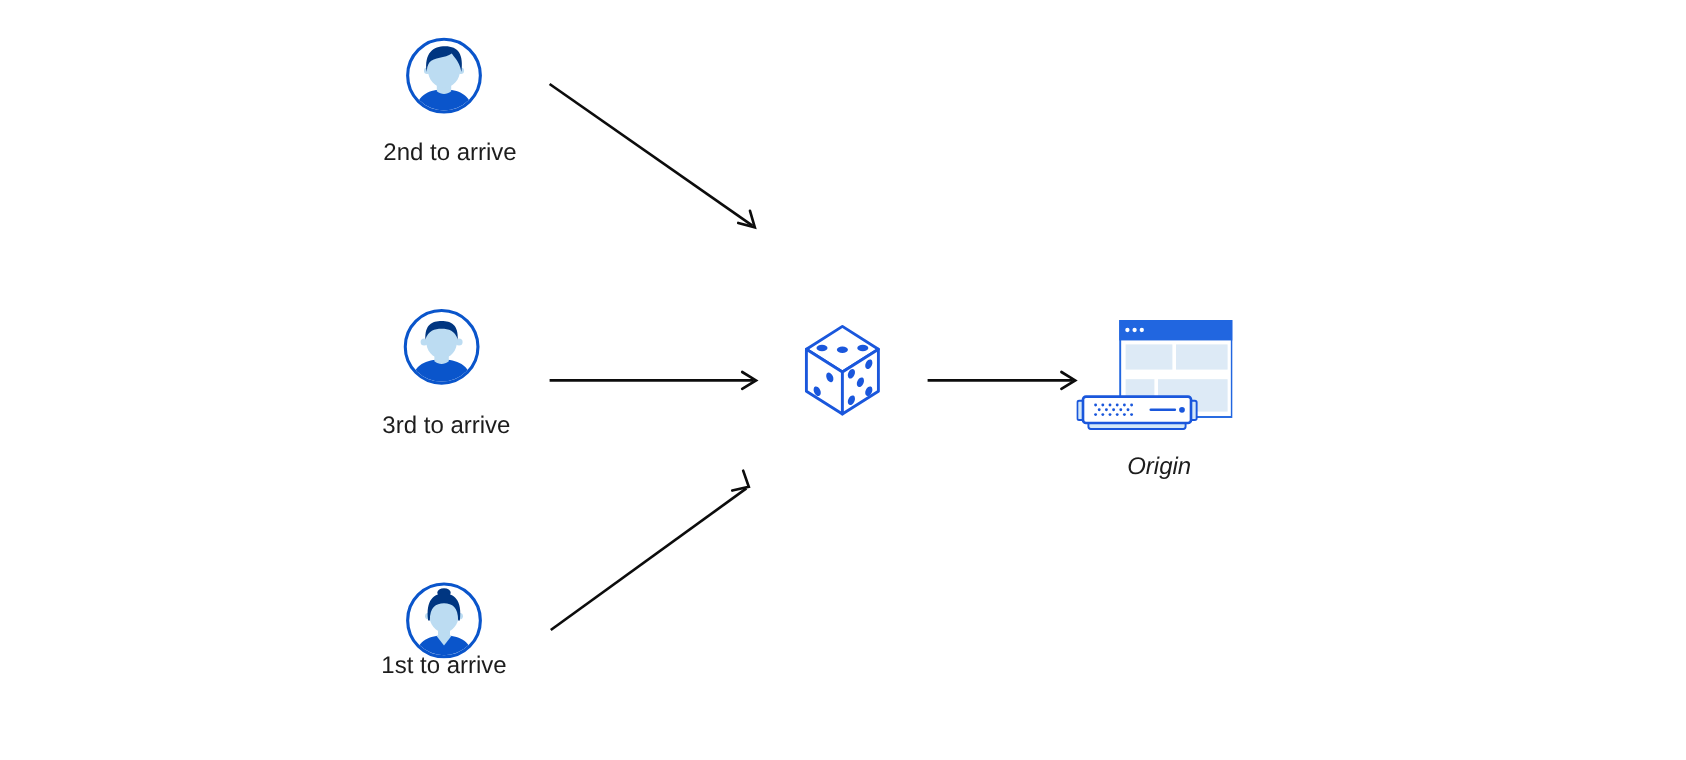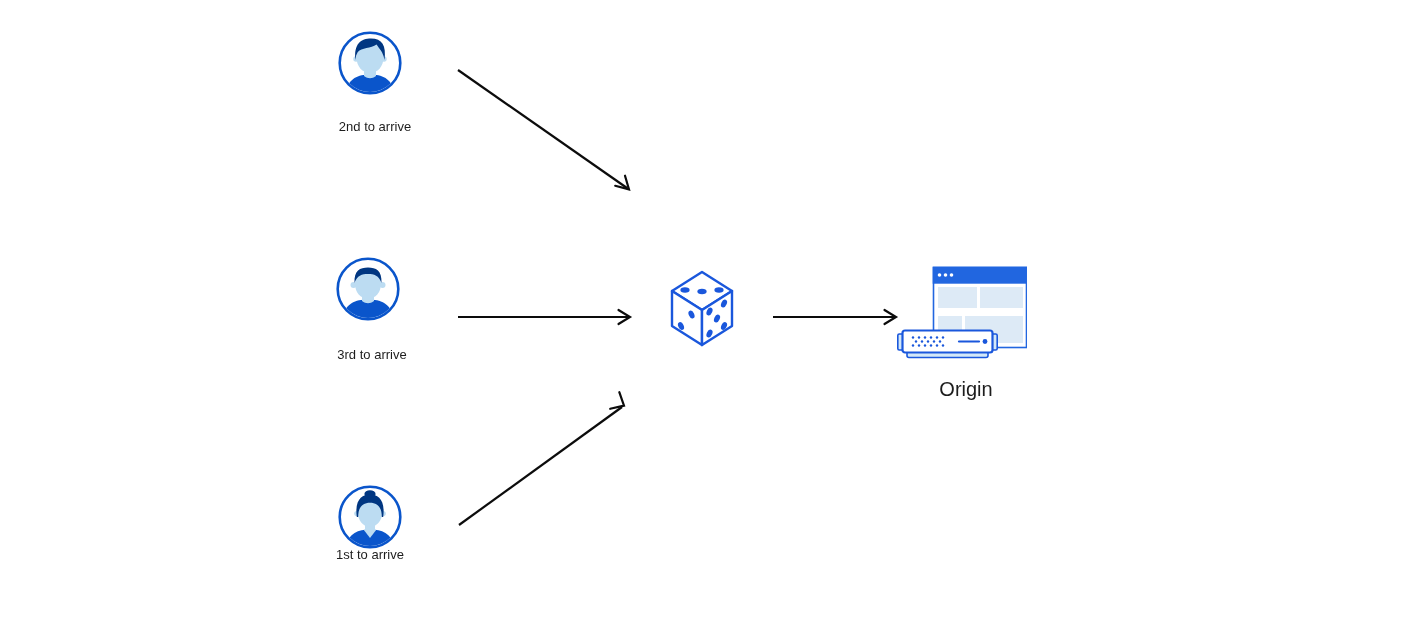--- a/index.html
+++ b/index.html
@@ -20,26 +20,26 @@
   .canvas{
     position:relative;
     width:1405px;height:633px;
     background:var(--bg);
     overflow:hidden;
   }
   .abs{position:absolute;}
   .node-label{
     position:absolute;
     transform:translateX(-50%);
-    font-size:13px;
+    font-size:20px;
     line-height:22px;
     color:var(--text-color);
     white-space:nowrap;
   }
-  .origin-label{font-size:20px;}
+  .origin-label{font-size:20px;font-style:italic;}
   .arrow-layer{position:absolute;left:0;top:0;pointer-events:none;}
   .arrow-line{stroke:var(--arrow-color);stroke-width:2.2;fill:none;}
   .arrow-head{stroke:var(--arrow-color);stroke-width:2.2;fill:none;stroke-linecap:round;stroke-linejoin:miter;}
   
   .av-ring{fill:#fff;stroke:var(--avatar-blue);stroke-width:2.6;}
   .f-blue{fill:var(--avatar-blue);}
   .f-skin{fill:var(--skin);}
   .f-skinsh{fill:var(--skin-shadow);}
   .f-hair{fill:var(--hair-navy);}
   

